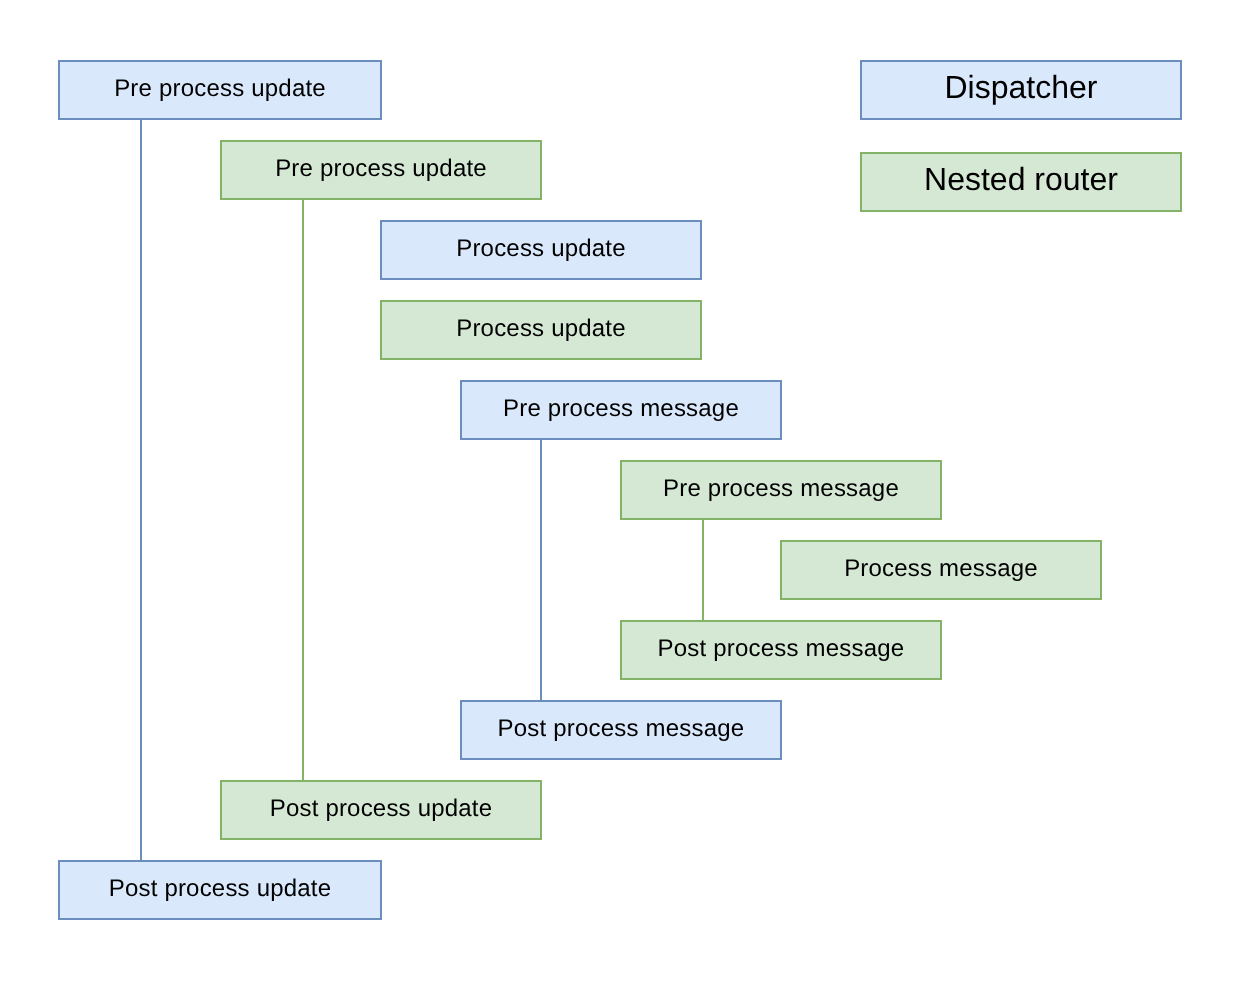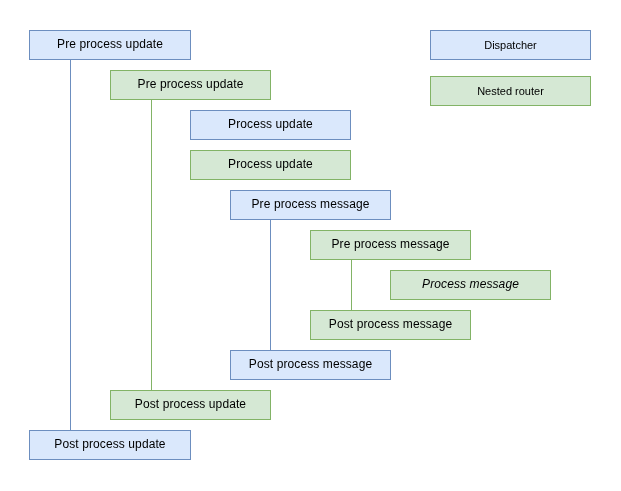--- a/index.html
+++ b/index.html
@@ -42,21 +42,21 @@
   }
   .edge.green {
     background: #82b366;
   }
   .legend-item {
     position: absolute;
     box-sizing: border-box;
     border: 1px solid #6c8ebf;
     background: #dae8fc;
     color: #000000;
-    font-size: 11px;
+    font-size: 16px;
     display: flex;
     align-items: center;
     justify-content: center;
     white-space: nowrap;
   }
   .legend-item.green {
     border-color: #82b366;
     background: #d5e8d4;
   }
 </style>
@@ -81,21 +81,21 @@
   </div>
   <div class="node green" id="node-n4" style="left: 190px; top: 150px; width: 161px; height: 30px;">
     <span>Process update</span>
   </div>
   <div class="node" id="node-n5" style="left: 230px; top: 190px; width: 161px; height: 30px;">
     <span>Pre process message</span>
   </div>
   <div class="node green" id="node-n6" style="left: 310px; top: 230px; width: 161px; height: 30px;">
     <span>Pre process message</span>
   </div>
-  <div class="node green" id="node-n7" style="left: 390px; top: 270px; width: 161px; height: 30px; font-style: italic;">
+  <div class="node green" id="node-n7" style="left: 390px; top: 270px; width: 161px; height: 30px;">
     <span>Process message</span>
   </div>
   <div class="node green" id="node-n8" style="left: 310px; top: 310px; width: 161px; height: 30px;">
     <span>Post process message</span>
   </div>
   <div class="node" id="node-n9" style="left: 230px; top: 350px; width: 161px; height: 30px;">
     <span>Post process message</span>
   </div>
   <div class="node green" id="node-n10" style="left: 110px; top: 390px; width: 161px; height: 30px;">
     <span>Post process update</span>

